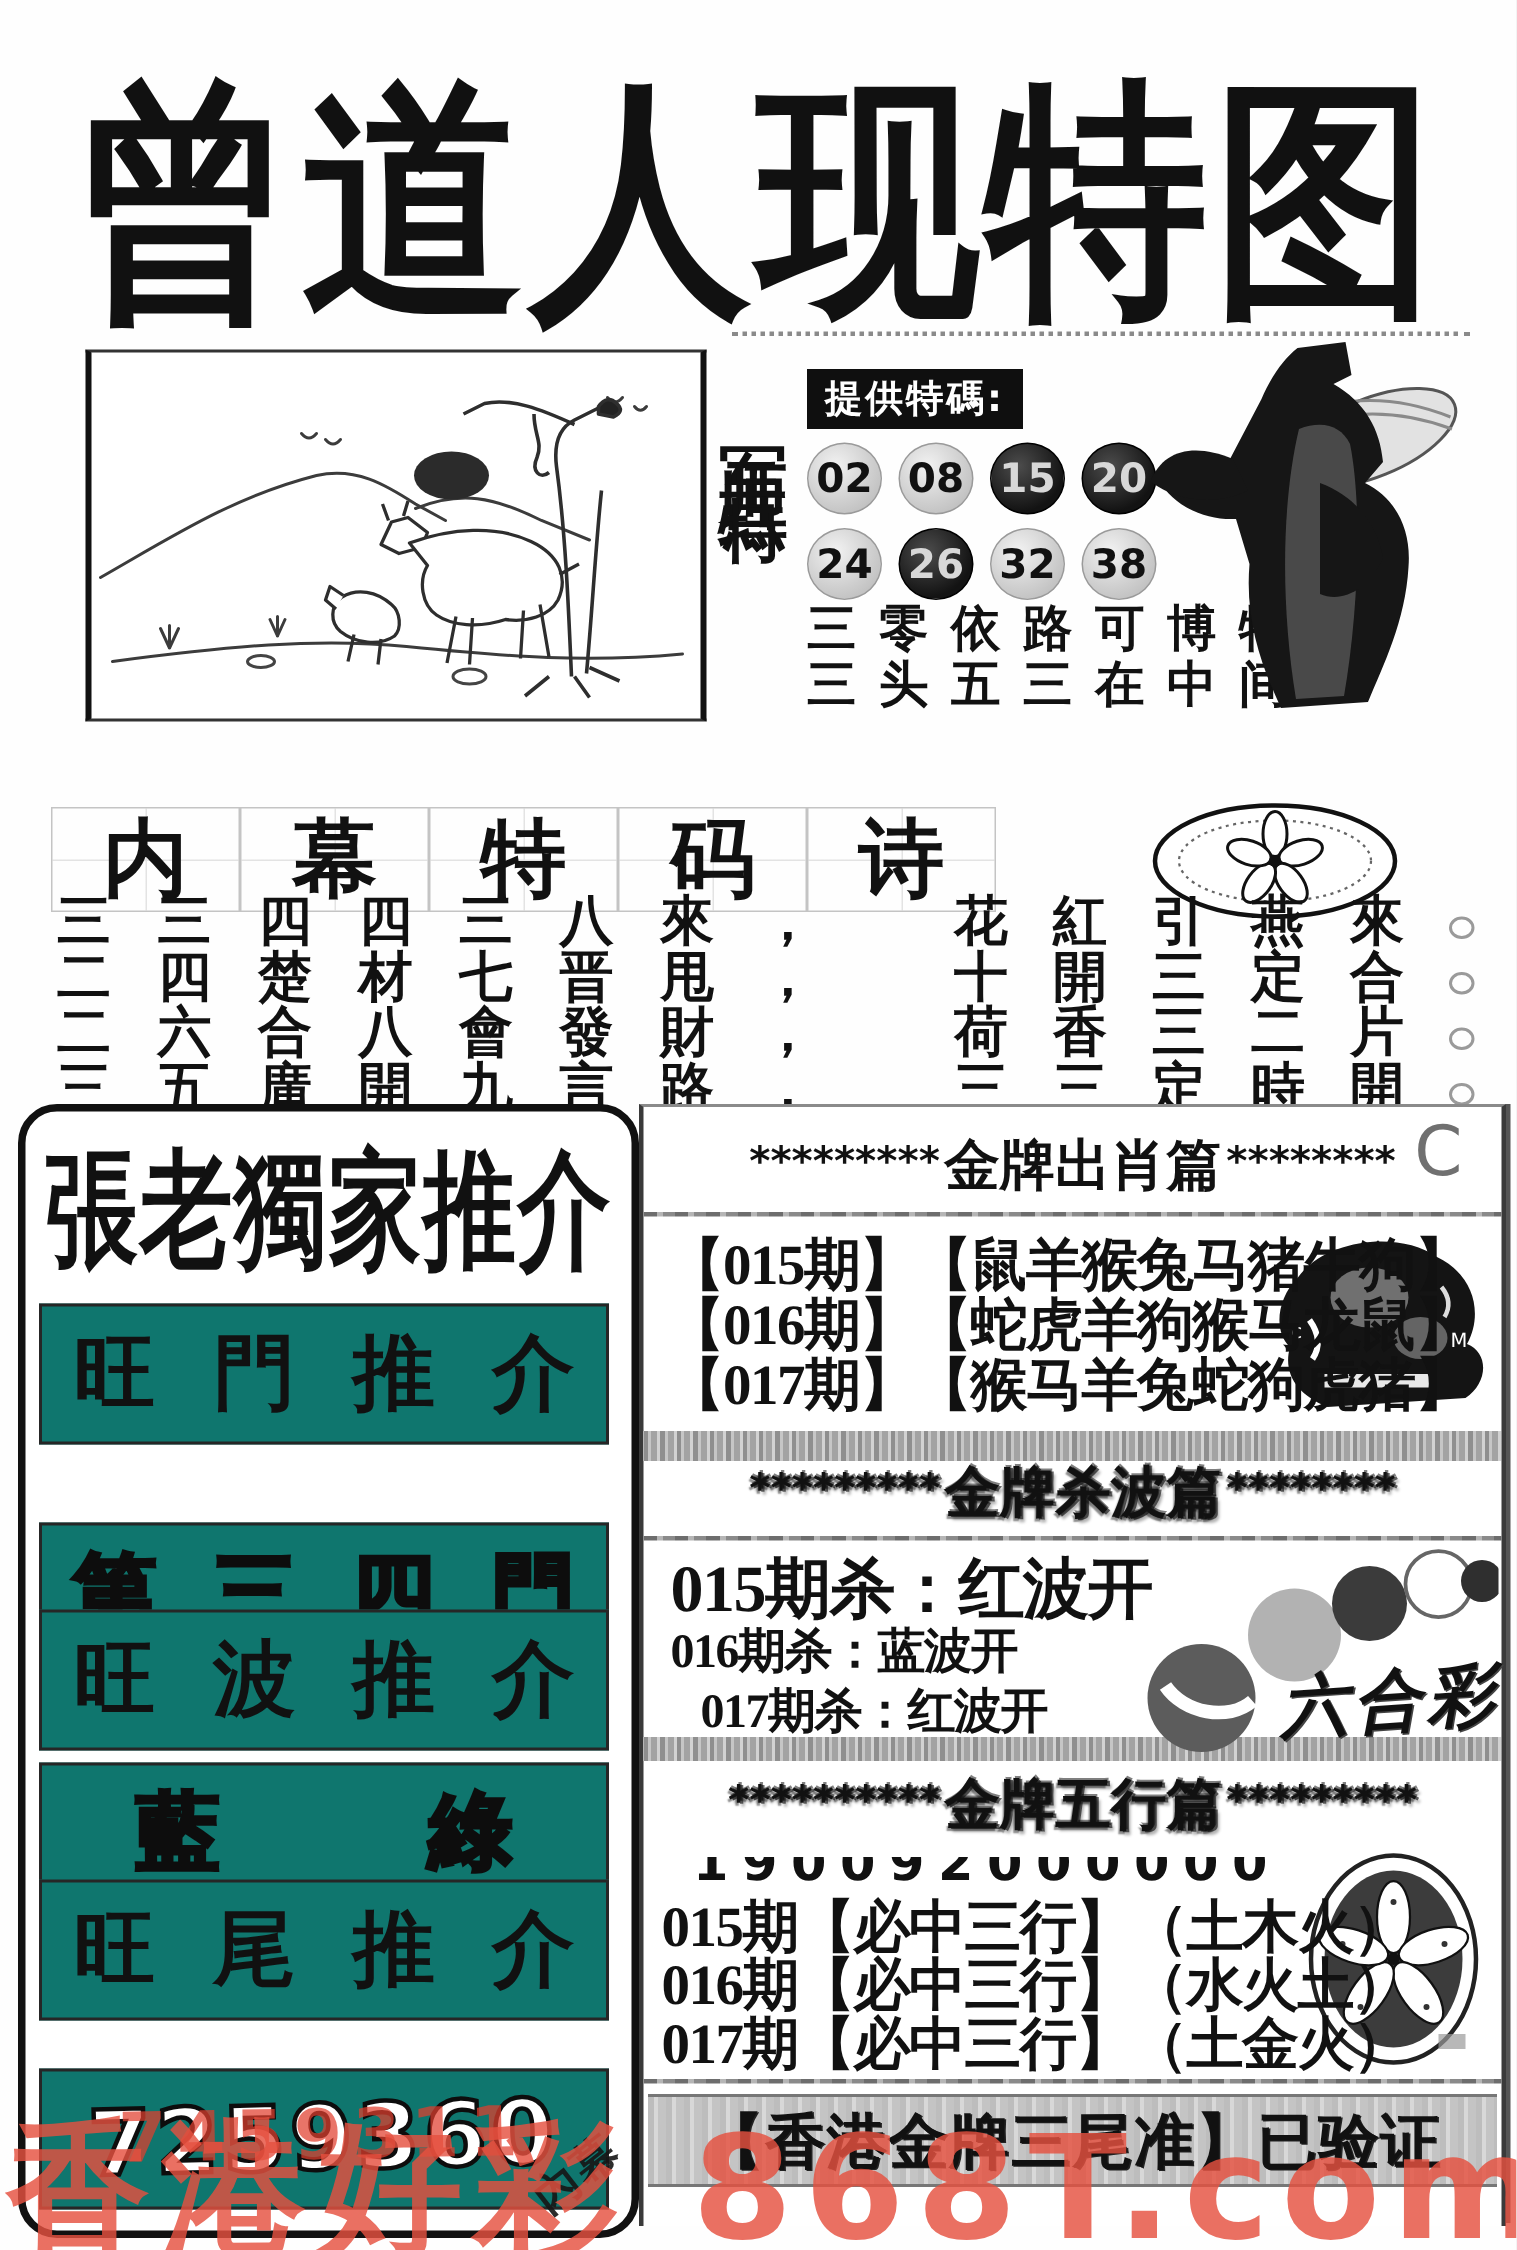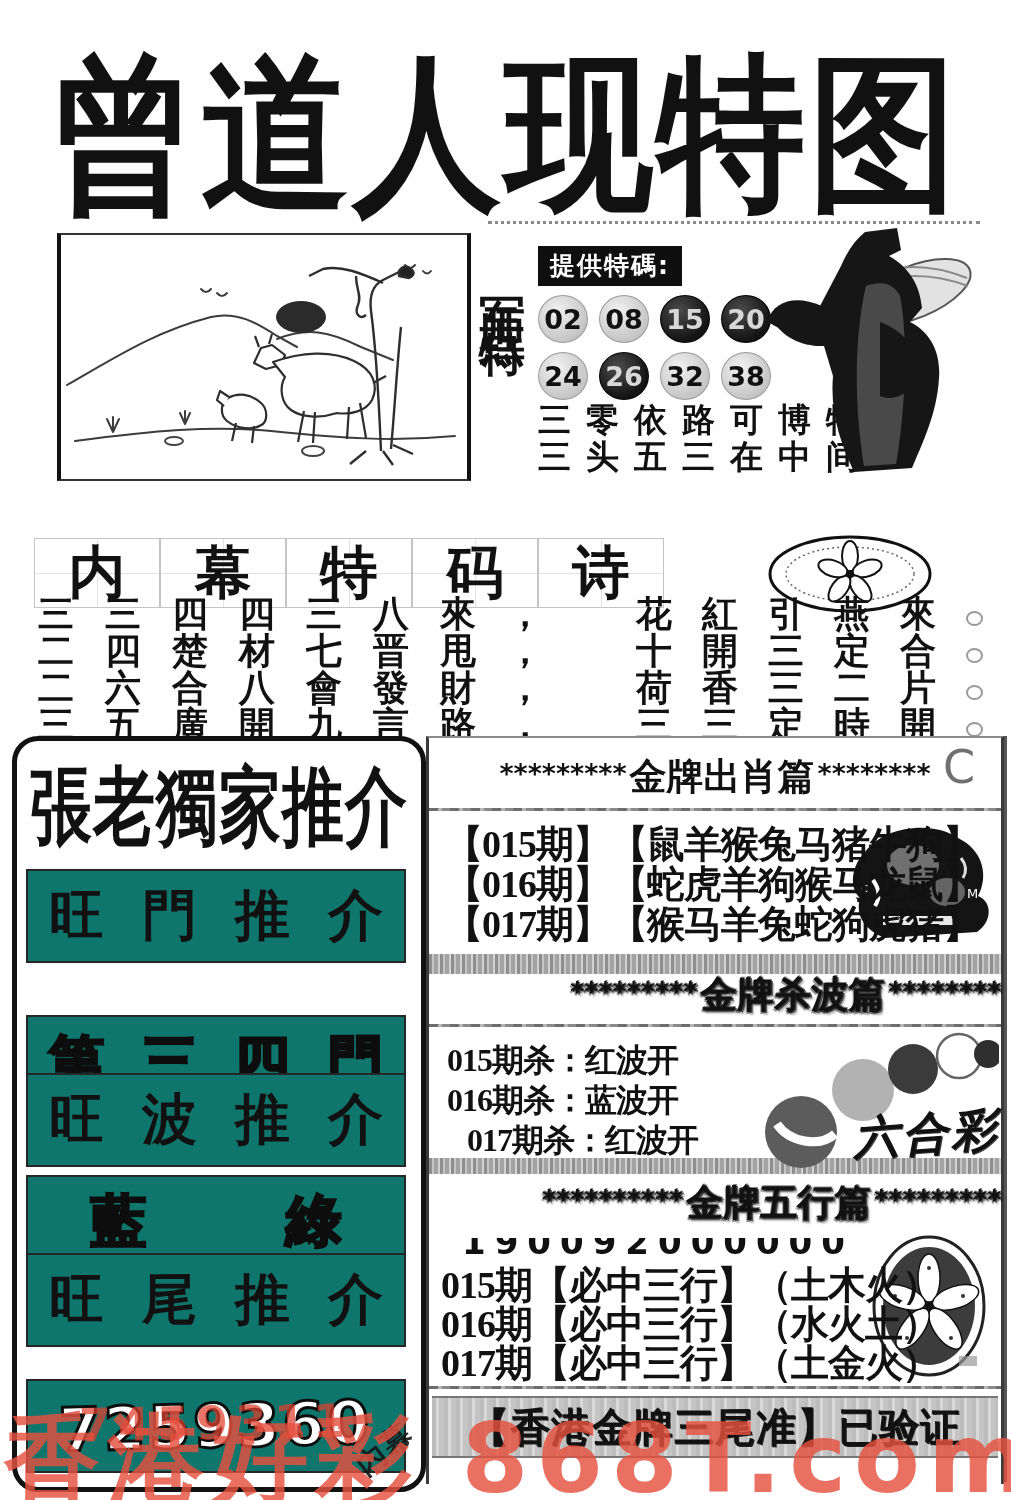--- a/index.html
+++ b/index.html
@@ -55,21 +55,21 @@
     color:rgba(224,62,46,0.72);letter-spacing:7px;transform:rotate(-1deg);z-index:6;}
   .lp-seal{position:absolute;left:336px;top:688px;font-size:30px;font-weight:700;color:#161616;
     transform:rotate(-38deg);letter-spacing:2px;opacity:.9;}
   
   .right-panel{position:absolute;left:426px;top:736px;width:572px;height:746px;
     border-left:3px solid #3a3a3a;border-right:3px solid #3a3a3a;border-top:2px solid #8a8a8a;background:#fff;}
   .edge-line{position:absolute;left:1004px;top:736px;width:3px;height:746px;background:#555;}
   .rp-header{position:absolute;left:0;width:100%;text-align:center;white-space:nowrap;}
   .rp-stars{font-family:"DejaVu Sans",sans-serif;font-weight:900;font-size:27px;letter-spacing:0px;vertical-align:6px;}
   .rp-sec-title{font-size:37px;font-weight:900;padding:0 3px;}
-  .smudge{text-shadow:2px 1px 0 rgba(0,0,0,.6),-1px 2px 1px rgba(0,0,0,.45),1px -1px 0 rgba(0,0,0,.5),3px 3px 2px rgba(0,0,0,.3);text-align:right;}
+  .smudge{text-shadow:2px 1px 0 rgba(0,0,0,.6),-1px 2px 1px rgba(0,0,0,.45),1px -1px 0 rgba(0,0,0,.5),3px 3px 2px rgba(0,0,0,.3);}
   .rp-divider{position:absolute;left:0;width:100%;height:3px;
     background:repeating-linear-gradient(90deg,#6d6d6d 0 9px,#b5b5b5 9px 13px,#8a8a8a 13px 21px);}
   .speckle-band{position:absolute;left:0;width:100%;
     background:repeating-linear-gradient(90deg,#8f8f8f 0 3px,#c6c6c6 3px 5px,#a3a3a3 5px 9px,#d2d2d2 9px 11px);}
   .rp-rows{position:absolute;z-index:2;}
   .rp-row{font-size:38px;font-weight:700;line-height:40px;white-space:nowrap;letter-spacing:-1px;}
   .rp-row.small-gap{line-height:39px;}
   .clipped{position:absolute;left:14px;top:500px;height:22px;width:430px;overflow:hidden;}
   .clipped span{display:block;transform:translateY(-16px);font:900 34px "DejaVu Sans",sans-serif;letter-spacing:9px;text-align:center;}
   .zodiac-art{position:absolute;right:8px;top:82px;z-index:1;}
@@ -259,21 +259,21 @@
         <text x="124" y="78" font-size="13" fill="#fff" font-family="DejaVu Sans">M</text>
       </svg>
     </div>
     <div class="speckle-band" style="top:216px;height:20px;"></div>
 
     <div class="rp-header smudge" style="top:232px;">
       <span class="rp-stars">*********</span><span class="rp-sec-title">金牌杀波篇</span><span class="rp-stars">********</span>
     </div>
     <div class="rp-divider" style="top:286px;"></div>
     <div class="rp-rows" style="left:18px;top:302px;">
-      <div class="rp-row" style="font-size:32px;">015期杀：红波开</div>
+      <div class="rp-row" style="font-size:44px;">015期杀：红波开</div>
       <div class="rp-row" style="font-size:32px;">016期杀：蓝波开</div>
       <div class="rp-row" style="font-size:32px;margin-left:20px;">017期杀：红波开</div>
     </div>
     <div class="balls-art">
       <svg width="238" height="155" viewBox="0 0 238 155">
         <circle cx="40" cy="104" r="36" fill="#5c5c5c"></circle>
         <path d="M16,96 C28,114 58,120 74,106" stroke="#fff" stroke-width="9" fill="none"></path>
         <circle cx="102" cy="62" r="31" fill="#b2b2b2"></circle>
         <circle cx="152" cy="41" r="25" fill="#3b3b3b"></circle>
         <circle cx="198" cy="28" r="22" fill="#fff" stroke="#666" stroke-width="2.5"></circle>

